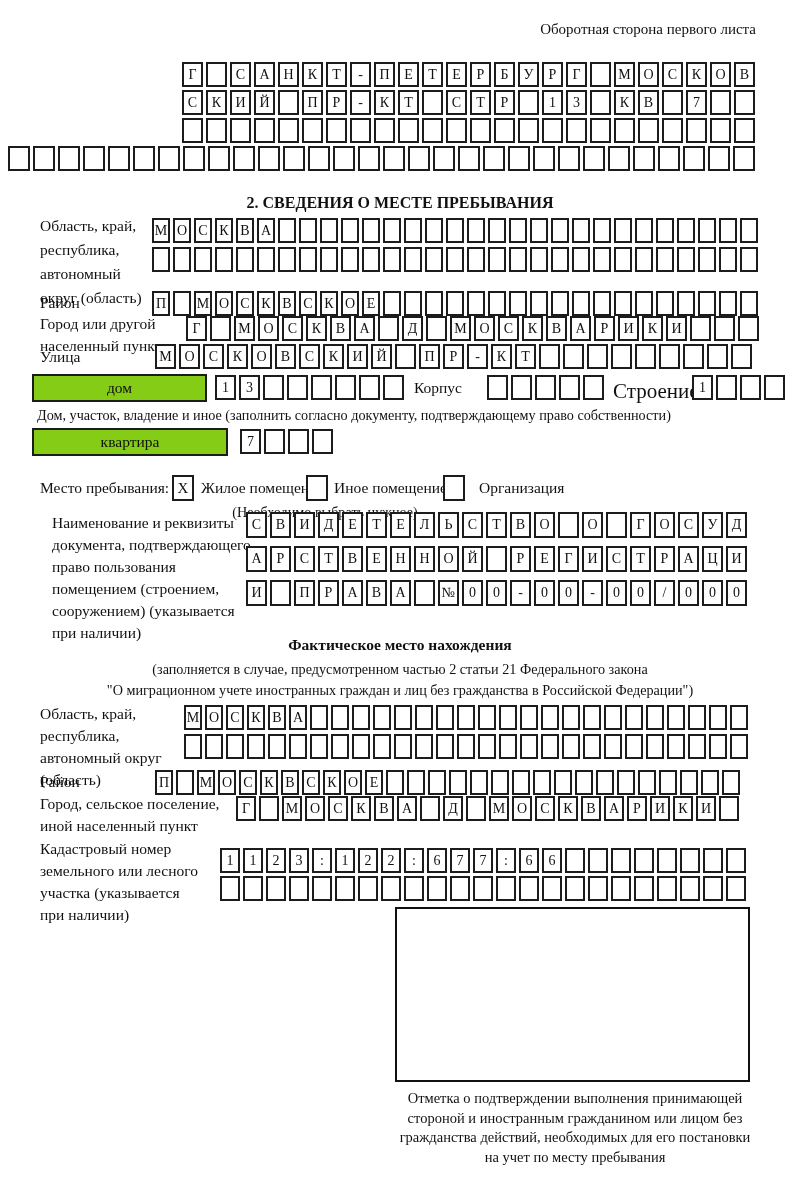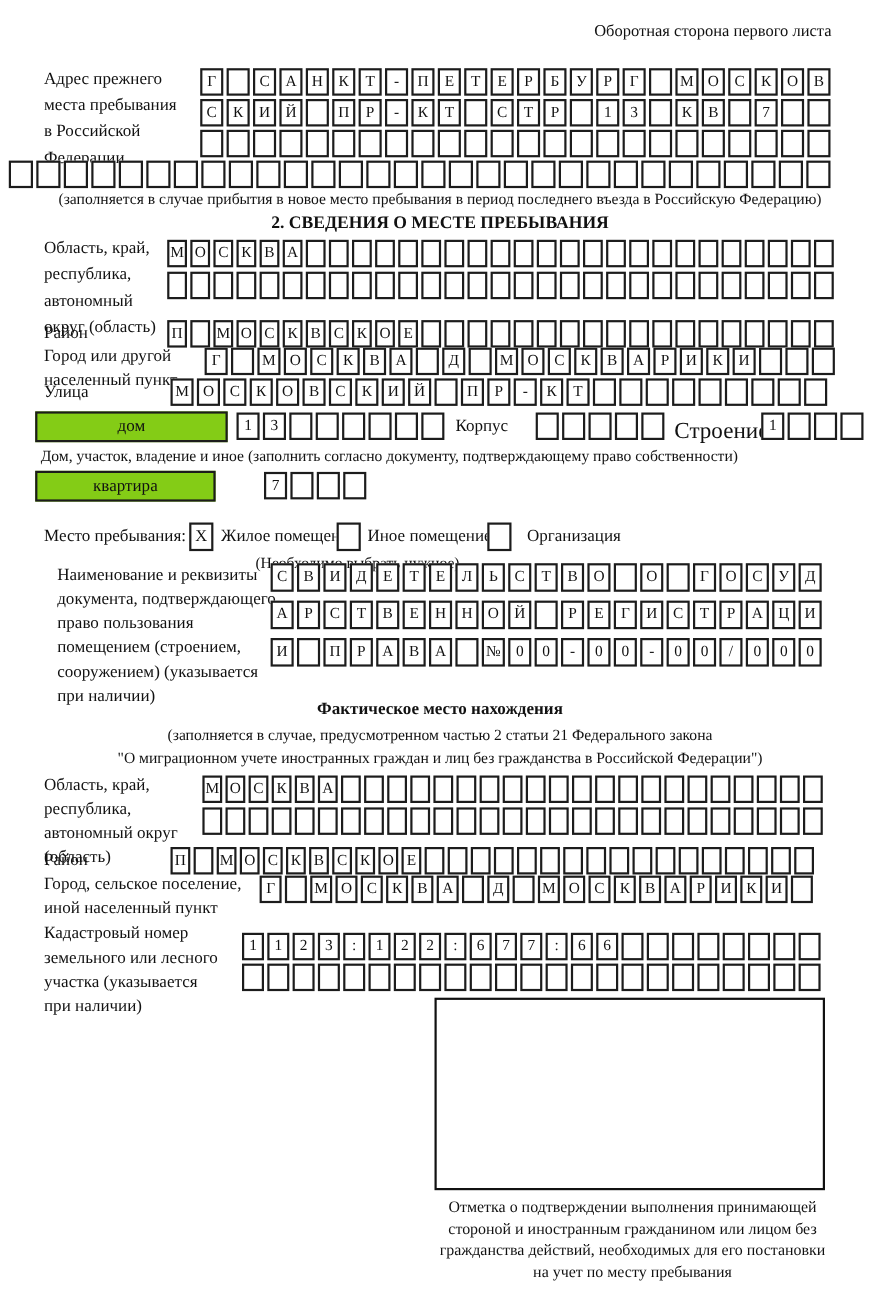--- a/index.html
+++ b/index.html
@@ -28,24 +28,20 @@
   .markbox{position:absolute;left:395px;top:907px;width:355px;height:175px;
         box-sizing:border-box;border:2.5px solid #111;background:#fff;}
 </style>
 </head>
 <body>
 
 <div class="page">
 
   <div class="abs" style="top:21px;right:44px;font-size:15px;">Оборотная сторона первого листа</div>
 
-  <div class="lbl" style="left:40px;top:60px;">Адрес прежнего
-места пребывания
-в Российской
-Федерации</div>
   <div class="cellrow w21" style="left:182px;top:62px;">
       <span class="cell">Г</span>
       <span class="cell"></span>
       <span class="cell">С</span>
       <span class="cell">А</span>
       <span class="cell">Н</span>
       <span class="cell">К</span>
       <span class="cell">Т</span>
       <span class="cell">-</span>
       <span class="cell">П</span>
@@ -142,21 +138,20 @@
       <span class="cell"></span>
       <span class="cell"></span>
       <span class="cell"></span>
       <span class="cell"></span>
       <span class="cell"></span>
       <span class="cell"></span>
       <span class="cell"></span>
       <span class="cell"></span>
       <span class="cell"></span>
     </div>
-  <div class="caption center" style="top:173px;">(заполняется в случае прибытия в новое место пребывания в период последнего въезда в Российскую Федерацию)</div>
 
   <div class="title center" style="top:194px;">2. СВЕДЕНИЯ О МЕСТЕ ПРЕБЫВАНИЯ</div>
 
   <div class="lbl" style="left:40px;top:214px;">Область, край,
 республика,
 автономный
 округ (область)</div>
   <div class="cellrow w18" style="left:152px;top:218px;">
       <span class="cell">М</span>
       <span class="cell">О</span>
@@ -334,21 +329,21 @@
     </div>
   <div class="abs" style="left:613px;top:379px;font-size:21px;">Строение</div>
   <div class="cellrow w21" style="left:692px;top:375px;">
       <span class="cell">1</span>
       <span class="cell"></span>
       <span class="cell"></span>
       <span class="cell"></span>
     </div>
   <div class="caption" style="left:37px;top:407px;font-family:Liberation Serif, serif;">Дом, участок, владение и иное (заполнить согласно документу, подтверждающему право собственности)</div>
 
-  <div class="fieldbox" style="left:32px;top:428px;width:164px;height:28px;">
+  <div class="fieldbox" style="left:32px;top:428px;width:196px;height:28px;">
     <span>квартира</span>
   </div>
   <div class="cellrow w21" style="left:240px;top:429px;">
       <span class="cell">7</span>
       <span class="cell"></span>
       <span class="cell"></span>
       <span class="cell"></span>
     </div>
 
   <div class="abs" style="left:40px;top:479px;font-size:15.5px;">Место пребывания:</div>

